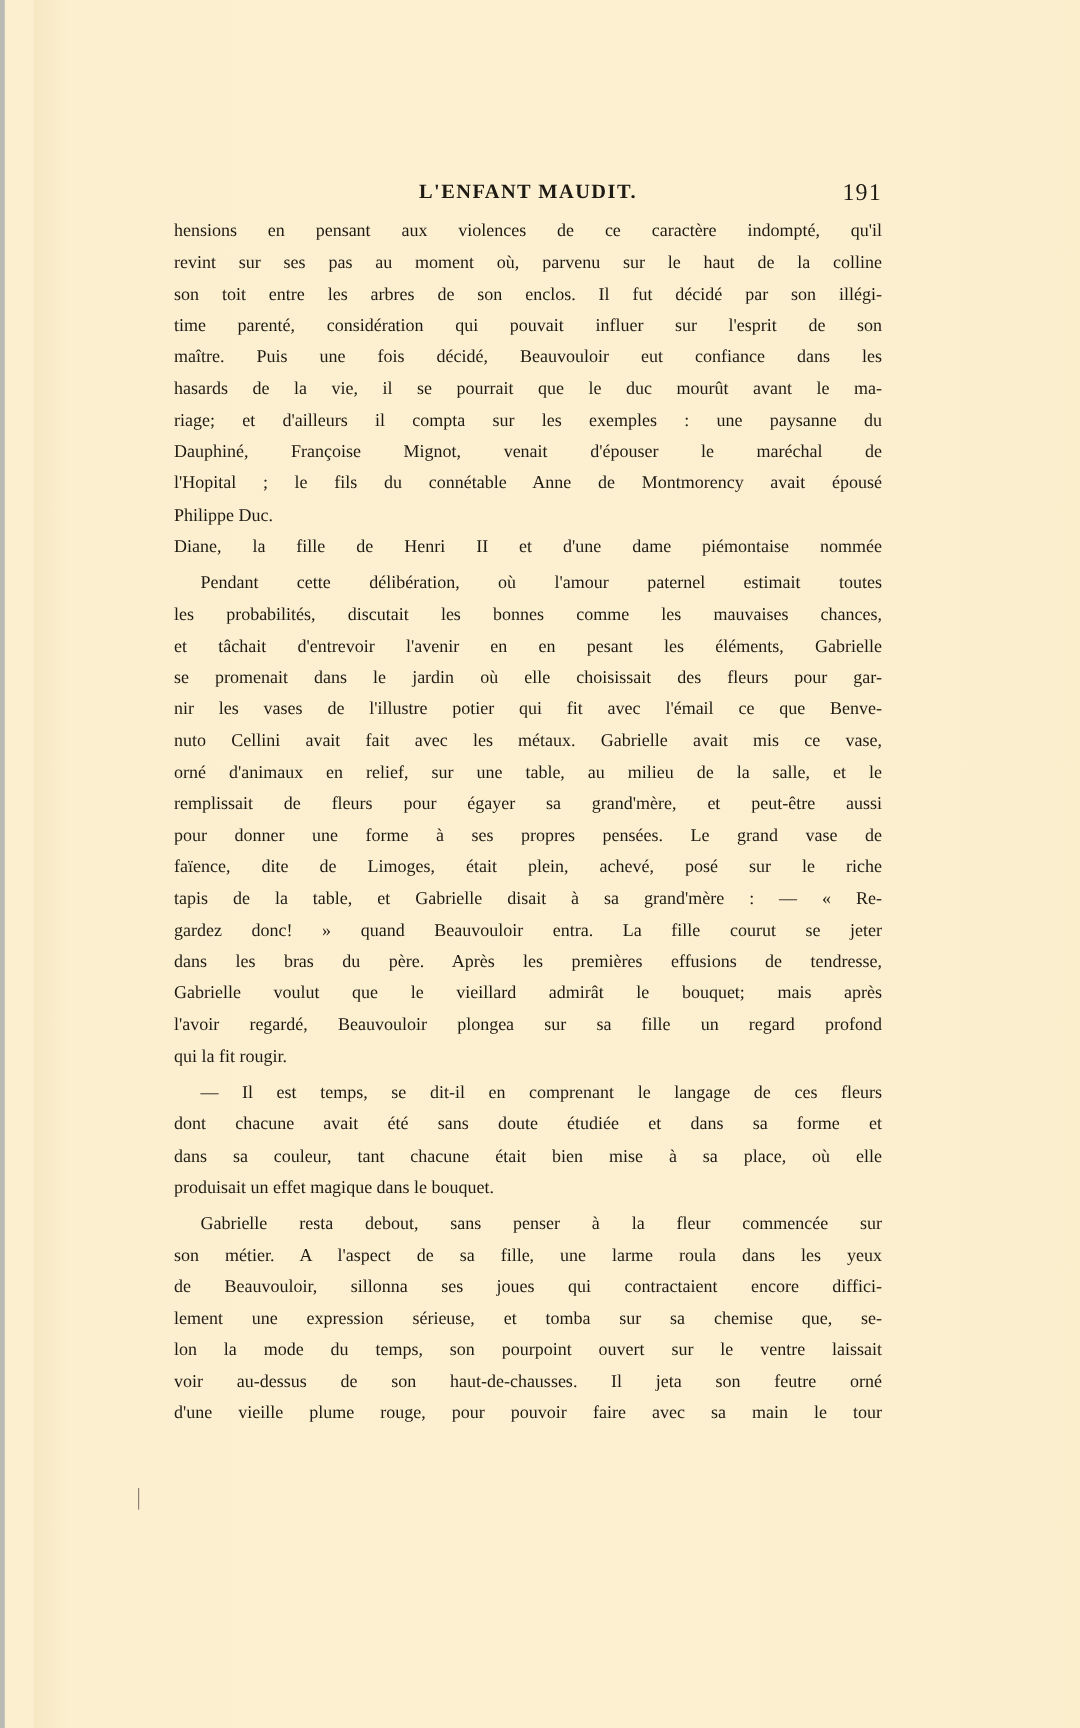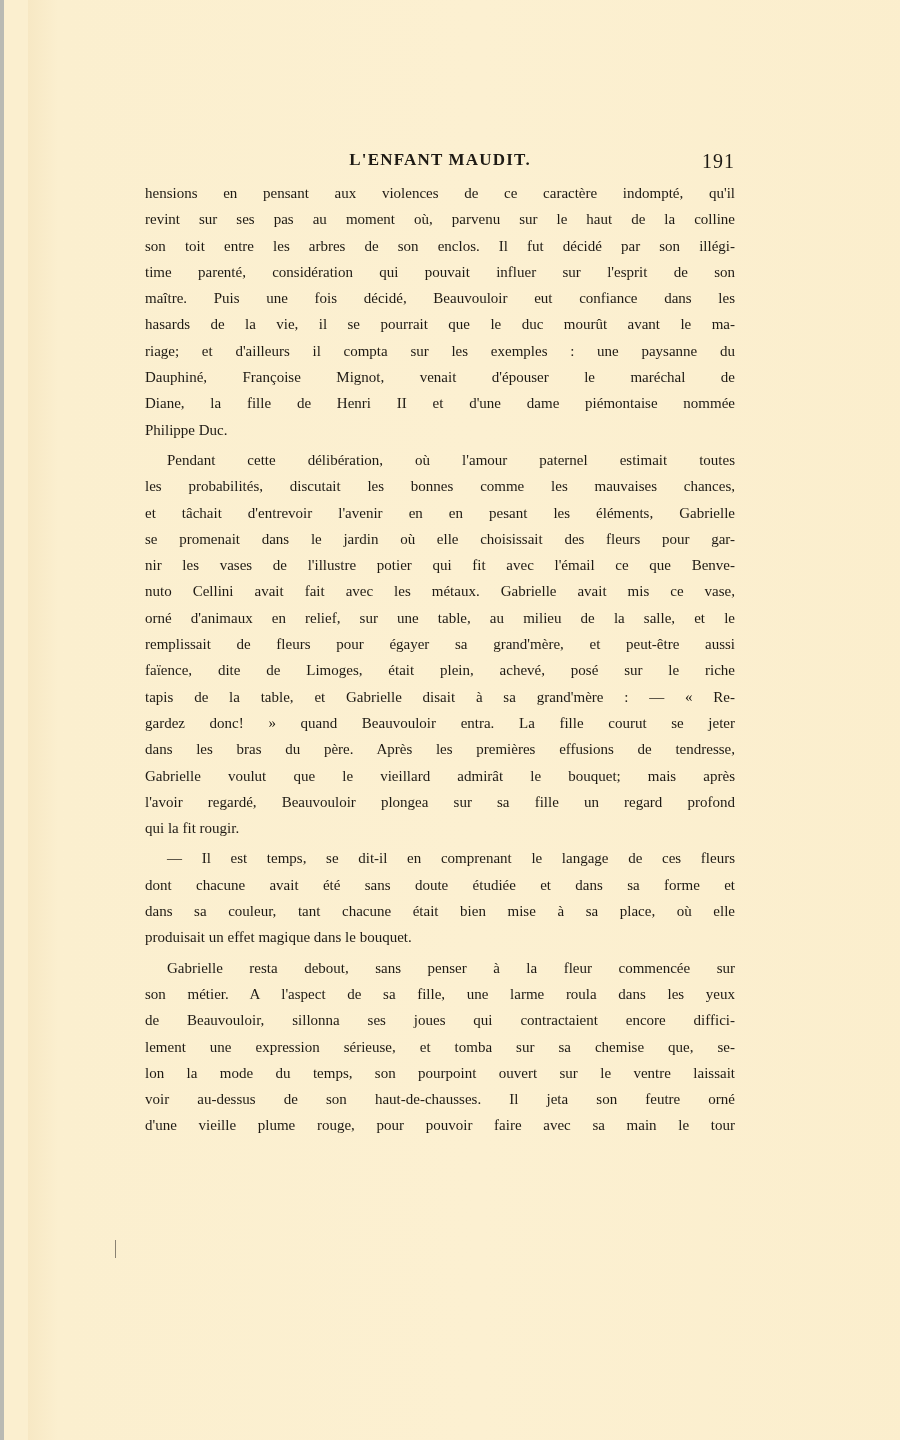--- a/index.html
+++ b/index.html
@@ -107,34 +107,36 @@
 
     <div class="paragraph">
       <span class="line">hensions en pensant aux violences de ce caractère indompté, qu'il</span>
       <span class="line">revint sur ses pas au moment où, parvenu sur le haut de la colline</span>
       <span class="line">son toit entre les arbres de son enclos. Il fut décidé par son illégi-</span>
       <span class="line">time parenté, considération qui pouvait influer sur l'esprit de son</span>
       <span class="line">maître. Puis une fois décidé, Beauvouloir eut confiance dans les</span>
       <span class="line">hasards de la vie, il se pourrait que le duc mourût avant le ma-</span>
       <span class="line">riage; et d'ailleurs il compta sur les exemples : une paysanne du</span>
       <span class="line">Dauphiné, Françoise Mignot, venait d'épouser le maréchal de</span>
+      <span class="line">l'Hopital ; le fils du connétable Anne de Montmorency avait épousé</span>
+      <span class="line last">Philippe Duc.</span>
       <span class="line">Diane, la fille de Henri II et d'une dame piémontaise nommée</span>
-      <span class="line last">Philippe Duc.</span>
     </div>
     <div class="para-gap"></div>
 
     <div class="paragraph">
       <span class="line indent">Pendant cette délibération, où l'amour paternel estimait toutes</span>
       <span class="line">les probabilités, discutait les bonnes comme les mauvaises chances,</span>
       <span class="line">et tâchait d'entrevoir l'avenir en en pesant les éléments, Gabrielle</span>
       <span class="line">se promenait dans le jardin où elle choisissait des fleurs pour gar-</span>
       <span class="line">nir les vases de l'illustre potier qui fit avec l'émail ce que Benve-</span>
       <span class="line">nuto Cellini avait fait avec les métaux. Gabrielle avait mis ce vase,</span>
       <span class="line">orné d'animaux en relief, sur une table, au milieu de la salle, et le</span>
       <span class="line">remplissait de fleurs pour égayer sa grand'mère, et peut-être aussi</span>
+      <span class="line">pour donner une forme à ses propres pensées. Le grand vase de</span>
       <span class="line">faïence, dite de Limoges, était plein, achevé, posé sur le riche</span>
       <span class="line">tapis de la table, et Gabrielle disait à sa grand'mère : — « Re-</span>
       <span class="line">gardez donc! » quand Beauvouloir entra. La fille courut se jeter</span>
       <span class="line">dans les bras du père. Après les premières effusions de tendresse,</span>
       <span class="line">Gabrielle voulut que le vieillard admirât le bouquet; mais après</span>
       <span class="line">l'avoir regardé, Beauvouloir plongea sur sa fille un regard profond</span>
       <span class="line last">qui la fit rougir.</span>
     </div>
     <div class="para-gap"></div>
 

